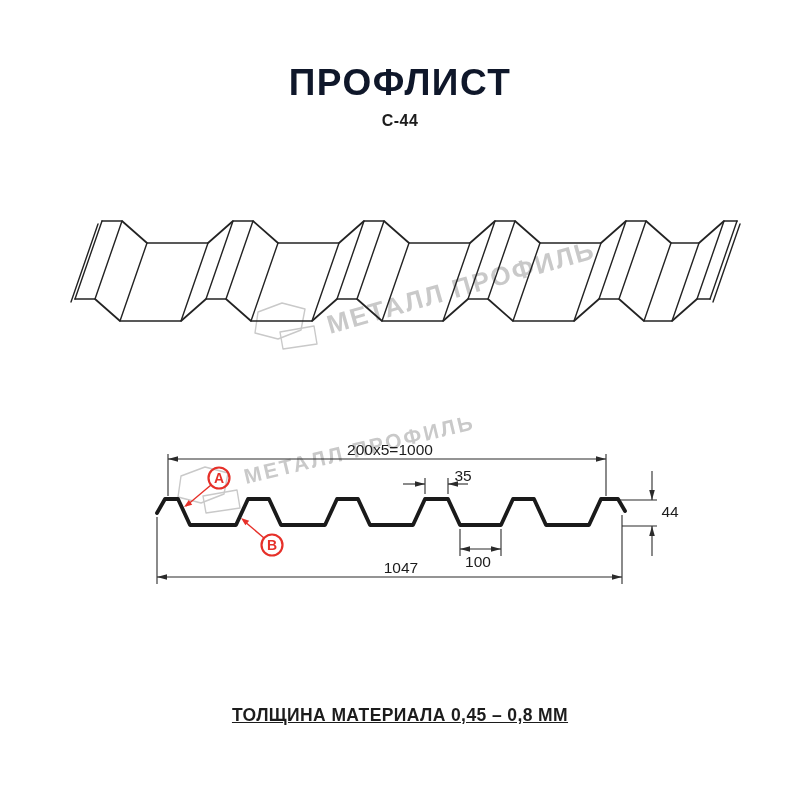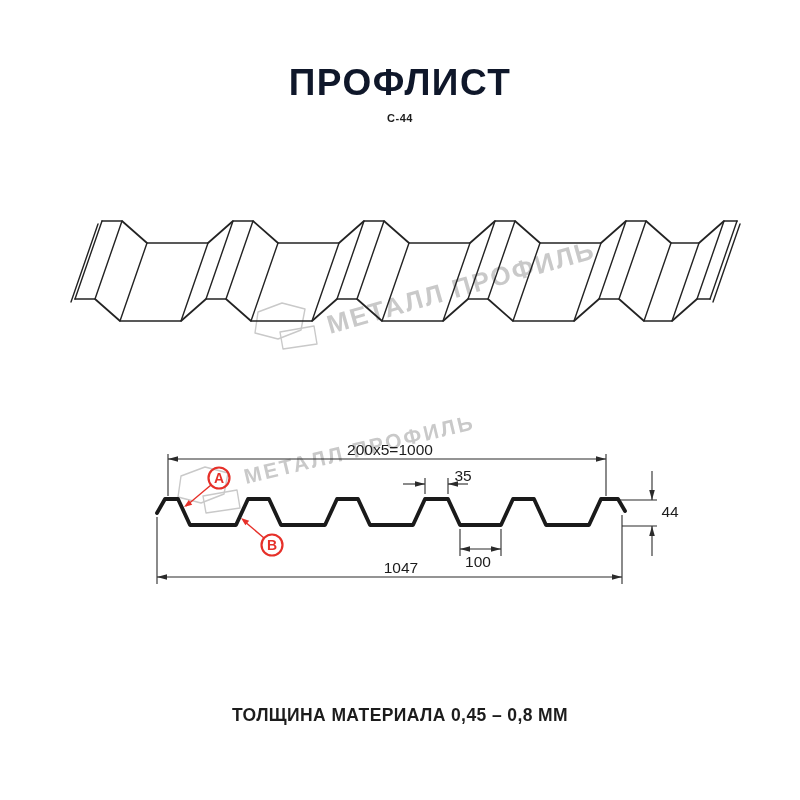--- a/index.html
+++ b/index.html
@@ -1,23 +1,23 @@
 <!DOCTYPE html>
 <html><head>
 <meta charset="utf-8">
 <style>
   html,body{margin:0;padding:0;background:#ffffff;}
   .page{position:relative;width:800px;height:800px;background:#ffffff;overflow:hidden;
         font-family:"Liberation Sans","DejaVu Sans",sans-serif;}
   .title{position:absolute;top:62px;left:0;width:800px;text-align:center;
          font-size:37px;font-weight:bold;letter-spacing:1.5px;color:#0f172a;}
   .subtitle{position:absolute;top:112px;left:0;width:800px;text-align:center;
-            font-size:11px;font-weight:bold;letter-spacing:.5px;color:#1c1c1c;}
+            font-size:16px;font-weight:bold;letter-spacing:.5px;color:#1c1c1c;}
   .footer{position:absolute;top:705px;left:0;width:800px;text-align:center;
-          font-size:17.5px;font-weight:bold;letter-spacing:.4px;color:#1c1c1c;}
+          font-size:17.5px;font-weight:bold;letter-spacing:.4px;color:#1c1c1c;text-decoration:underline;}
   svg.canvas{position:absolute;left:0;top:0;}
   .p3{fill:none;stroke:#232323;stroke-width:1.7;stroke-linejoin:round;stroke-linecap:round;}
   .p3t{fill:none;stroke:#232323;stroke-width:1.4;stroke-linecap:round;}
   .heavy{fill:none;stroke:#1a1a1a;stroke-width:3.8;stroke-linejoin:round;stroke-linecap:round;}
   .dim{stroke:#2b2b2b;stroke-width:1.1;fill:none;}
   .dimtxt{font-family:"Liberation Sans","DejaVu Sans",sans-serif;font-size:15.5px;fill:#1c1c1c;}
   .ah{fill:#2b2b2b;stroke:none;}
   .wm{fill:none;stroke:#c9c9c9;stroke-width:1.4;stroke-linejoin:round;}
   .wmtxt{font-family:"Liberation Sans","DejaVu Sans",sans-serif;font-weight:bold;fill:#c9c9c9;}
   .red{stroke:#e63029;fill:none;}

